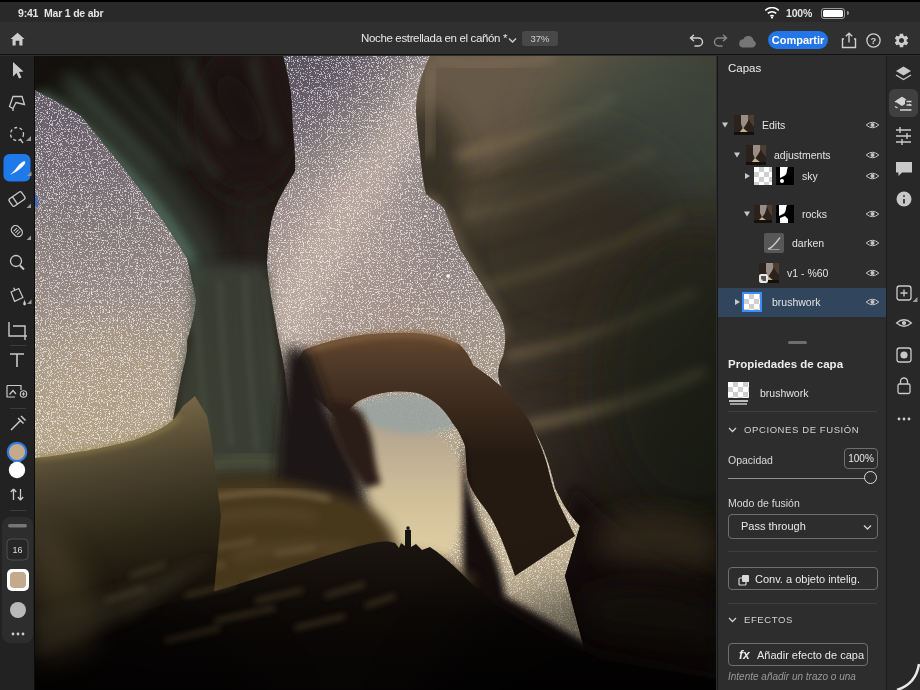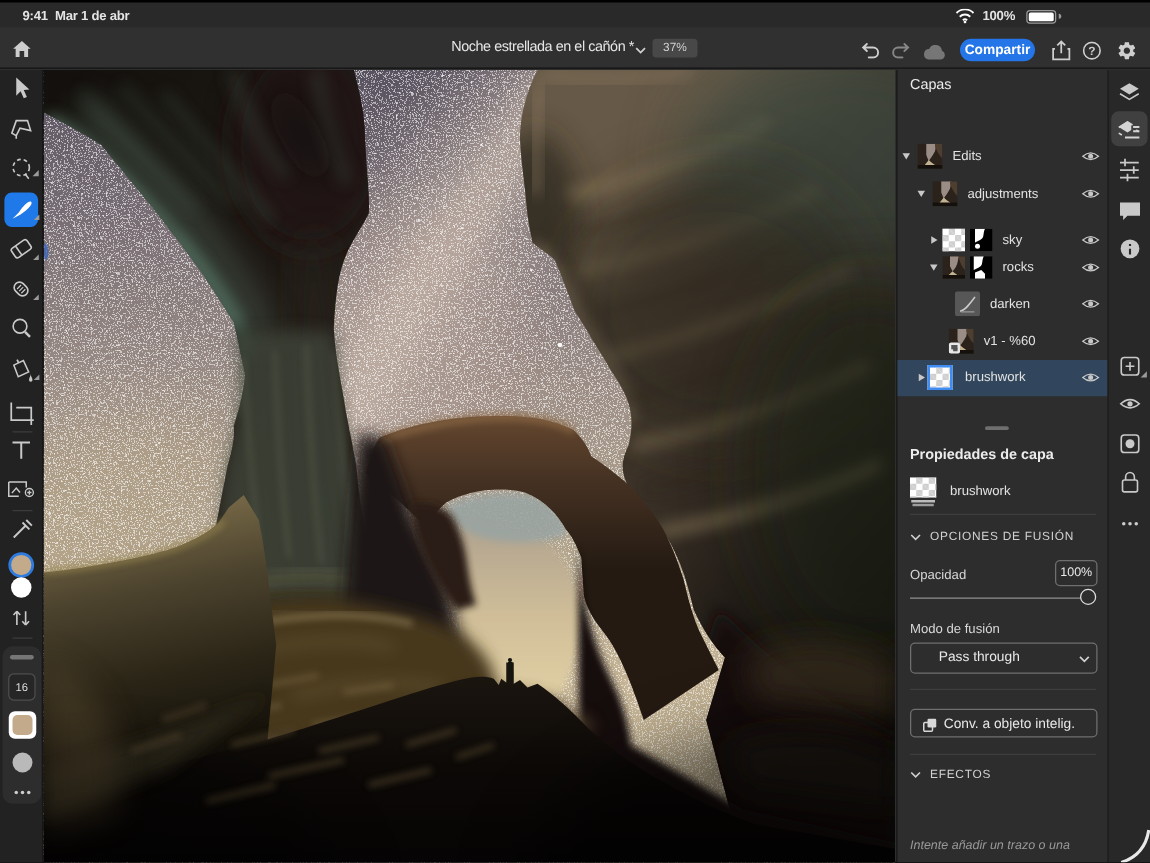--- a/index.html
+++ b/index.html
@@ -321,21 +321,21 @@
           </svg>
         </span>
         <span class="lyrtxt" style="left:56px">adjustments</span>
         <span class="eye">
           <svg width="15" height="11" viewBox="0 0 15 11">
             <path d="M1.2 5.5 Q7.5 0 13.8 5.5 Q7.5 11 1.2 5.5 Z" stroke="#c6c6c6" fill="none"></path>
             <circle cx="7.5" cy="5.5" r="2" fill="#c6c6c6"></circle>
           </svg>
         </span>
       </div>
-    <div class="row" style="top:121px">
+    <div class="row" style="top:105px">
         <span class="tri r" style="left:27px"></span>
         <span class="thumb checker" style="left:36px;width:18px;height:18px"></span>
         <span class="thumb" style="left:58px;width:18px;height:18px">
           <svg width="18" height="18">
             <rect width="18" height="18" fill="#000"></rect>
             <path d="M4 0 L12 0 C10 4 12 7 8 9 L4 11 Z" fill="#fff"></path>
             <circle cx="6" cy="14" r="2" fill="#fff"></circle>
           </svg>
         </span>
         <span class="lyrtxt" style="left:84px">sky</span>
@@ -430,38 +430,42 @@
     <svg class="abs" style="left:10px;top:371px" width="9" height="6" viewBox="0 0 9 6">
         <path d="M1 1 L4.5 4.5 L8 1" stroke="#cfcfcf" stroke-width="1.3" fill="none"></path>
       </svg>
     <div class="sect" style="left:26px;top:368px">OPCIONES DE FUSIÓN</div>
     <div class="abs" style="left:10px;top:398px;font-size:10.5px;color:#d8d8d8">Opacidad</div>
     <div class="btn" style="left:126px;top:392px;width:34px;height:21px;text-align:center;line-height:20px;font-size:10px">100%</div>
     <div class="abs" style="left:10px;top:421.5px;width:145px;height:1.5px;background:#909090"></div>
     <div class="abs" style="left:146px;top:415px;width:13px;height:13px;border-radius:50%;border:1.6px solid #dedede;background:#2d2d2d"></div>
     <div class="abs" style="left:10px;top:441px;font-size:10.5px;color:#d8d8d8">Modo de fusión</div>
     <div class="btn" style="left:10px;top:458px;width:150px;height:25px">
-        <span class="abs" style="left:22px;top:5px">Pass through</span>
+        <span class="abs" style="left:12px;top:5px">Pass through</span>
         <svg class="abs" style="left:134px;top:9px" width="9" height="7" viewBox="0 0 9 7">
           <path d="M1 1.5 L4.5 5 L8 1.5" stroke="#cfcfcf" stroke-width="1.4" fill="none"></path>
         </svg>
       </div>
     <div class="divline" style="top:495px"></div>
     <div class="btn" style="left:10px;top:511px;width:150px;height:23px">
         <svg class="abs" style="left:9px;top:5.5px" width="12" height="12" viewBox="0 0 12 12">
           <rect x="4" y="1" width="7" height="7" rx="1" fill="#d8d8d8"></rect>
           <rect x="1" y="4" width="7" height="7" rx="1" fill="none" stroke="#d8d8d8" stroke-width="1.2"></rect>
         </svg>
         <span class="abs" style="left:26px;top:4.5px">Conv. a objeto intelig.</span>
       </div>
     <div class="divline" style="top:547px"></div>
     <svg class="abs" style="left:10px;top:561px" width="9" height="6" viewBox="0 0 9 6">
         <path d="M1 1 L4.5 4.5 L8 1" stroke="#cfcfcf" stroke-width="1.3" fill="none"></path>
       </svg>
     <div class="sect" style="left:26px;top:558px">EFECTOS</div>
+    <div class="btn" style="left:10px;top:587px;width:140px;height:23px">
+        <span class="abs" style="left:10px;top:4px;font-style:italic;font-weight:700;font-size:12px">fx</span>
+        <span class="abs" style="left:28px;top:4.5px">Añadir efecto de capa</span>
+      </div>
     <div class="abs" style="left:10px;top:615px;font-size:10px;font-style:italic;color:#999">Intente añadir un trazo o una</div>
   </div>
   <div class="abs" id="rightstrip">
    <svg width="33" height="634" viewBox="887 56 33 634">
     <g fill="none" stroke="#c9c9c9" stroke-width="1.3">
       <path d="M896 71 L903.5 66.5 L911 71 L903.5 75.5 Z" fill="#c9c9c9" stroke="none"></path>
       <path d="M896 75 L903.5 79.5 L911 75"></path>
       <rect x="889" y="89" width="29" height="28" rx="6" fill="#404040" stroke="none"></rect>
       <path d="M895 102 L902 97.5 L906 100 M909 104 L911 105.5 M895 106.5 L897.5 108" fill="none" stroke="#d4d4d4"></path>
       <path d="M902 97 L895 101.5 L902 106 L905 104 L905 99 Z" fill="#d4d4d4" stroke="none"></path>

